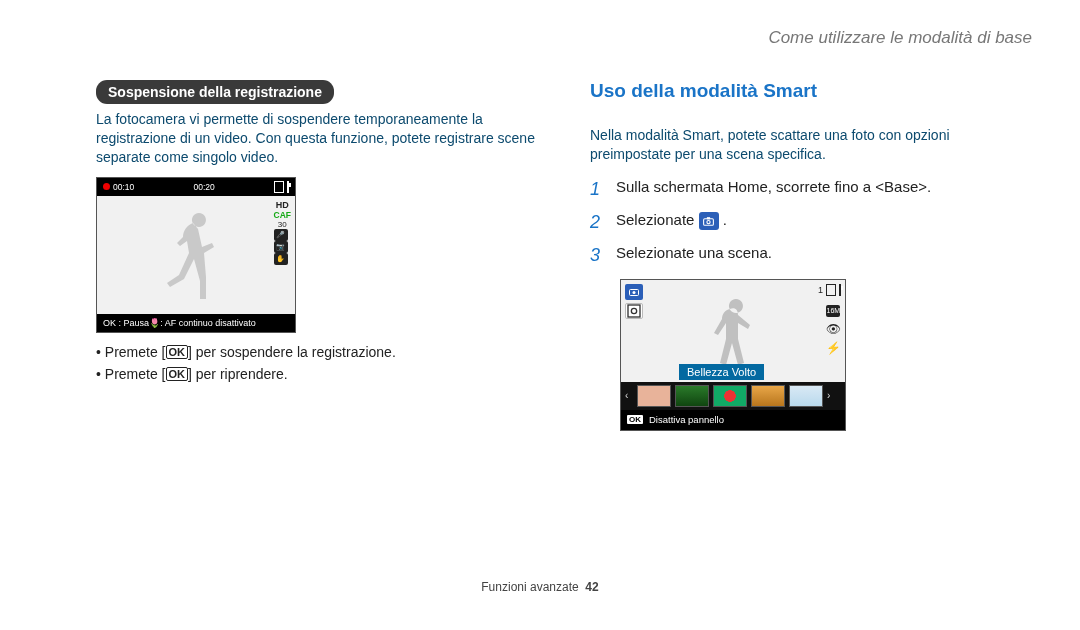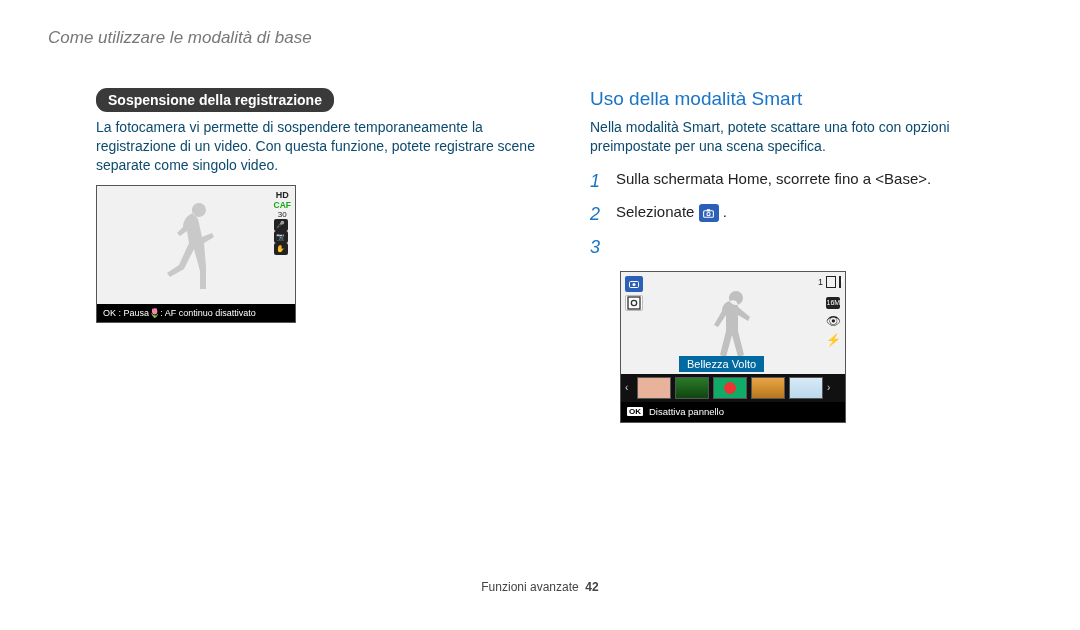--- a/index.html
+++ b/index.html
@@ -11,21 +11,22 @@
     position:relative;
   }
   .page {
     width:1080px; height:630px;
     padding:28px 48px 0 48px;
   }
   .breadcrumb {
     font-style:italic;
     color:#777;
     font-size:17px;
-    margin-bottom:40px;
+    margin-bottom:32px;
+    text-align:right;
   }
   .cols {
     display:flex;
     gap:52px;
   }
   .col-left { flex:1;padding-left:48px; }
   .col-right { flex:1; }
 
   .pill {
     display:inline-block;
@@ -95,23 +96,23 @@
     border:1.2px solid #222;
     font-size:11px; font-weight:bold;
     padding:0 2px;
     border-radius:2px;
     line-height:1.1;
     vertical-align:1px;
   }
 
   .section-head {
     color:#1a74c7;
-    font-weight:normal;
+    font-weight:bold;
     font-size:19px;
-    margin-bottom:8px;
+    margin-bottom:24px;
   }
   .steps { list-style:none; margin-top:12px; }
   .steps li { display:flex; gap:10px; font-size:15px; margin-bottom:6px; line-height:1.5; align-items:flex-start;}
   .step-num { color:#1a74c7; font-style:italic; font-size:18px; width:16px; flex-shrink:0;}
   .step-txt .inbold { font-weight:normal; }
   .inline-icon {
     display:inline-flex; align-items:center; justify-content:center;
     width:20px; height:18px;
     background:#2b5fb8;
     border-radius:3px;
@@ -165,40 +166,57 @@
 
 <div class="page">
   <div class="breadcrumb">Come utilizzare le modalità di base</div>
 
   <div class="cols">
     <div class="col-left">
       <div class="pill">Sospensione della registrazione</div>
       <p class="body-text">La fotocamera vi permette di sospendere temporaneamente la registrazione di un video. Con questa funzione, potete registrare scene separate come singolo video.</p>
 
       <div class="lcd">
+        <div class="lcd-top">
+          <span class="rec-dot"></span>
+          <span>00:10</span>
+          <span style="margin-left:auto">00:20</span>
+          <span class="bat">
+              <span class="sd-icon" style="border-color:#fff"></span>
+            </span>
+          <span><span class="bat-icon"></span></span>
+        </div>
         <div class="lcd-main">
           <svg class="silhouette" width="70" height="100" viewBox="0 0 70 100">
             <path d="M38 8 a7 7 0 1 1 -0.1 0 M32 18 c-6 2 -10 8 -10 14 l-6 6 3 3 7-5 2 12 -10 22 -12 8 3 4 14-8 10-20 6 22 0 18 6 0 0-22 -2-24 10-6 -2-4 -10 4 -4-18z"></path>
           </svg>
           <div class="side-icons-r">
             <span style="font-weight:bold">HD</span>
             <span class="caf">CAF</span>
             <span style="font-size:8px">30</span>
             <span class="mini-ico">🎤</span>
             <span class="mini-ico">📷</span>
             <span class="mini-ico">✋</span>
           </div>
         </div>
         <div class="lcd-bottom">
           <span>OK : Pausa</span>
           <span>🌷</span>
           <span> : AF continuo disattivato</span>
         </div>
       </div>
 
+      <ul class="bullets">
+        <li>
+          <span>Premete [</span><span class="ok-box">OK</span><span>] per sospendere la registrazione.</span>
+        </li>
+        <li>
+          <span>Premete [</span><span class="ok-box">OK</span><span>] per riprendere.</span>
+        </li>
+      </ul>
     </div>
 
     <div class="col-right">
       <div class="section-head">Uso della modalità Smart</div>
       <p class="body-text">Nella modalità Smart, potete scattare una foto con opzioni preimpostate per una scena specifica.</p>
 
       <ul class="steps">
         <li>
           <span class="step-num">1</span>
           <span class="step-txt">
@@ -212,20 +230,21 @@
               <svg viewBox="0 0 24 24">
                   <rect x="3" y="7" width="18" height="12" rx="2" fill="none" stroke="#fff" stroke-width="2"></rect>
                   <circle cx="12" cy="13" r="3" fill="none" stroke="#fff" stroke-width="2"></circle>
                   <rect x="9" y="4" width="6" height="4" fill="#fff"></rect>
                 </svg>
             </span><span> .</span>
           </span>
         </li>
         <li>
           <span class="step-num">3</span>
+          <span class="step-txt">Selezionate una scena.</span>
         </li>
       </ul>
 
       <div class="lcd2">
         <div class="lcd2-main">
           <div class="left-chips">
             <span class="chip-blue">
               <svg viewBox="0 0 24 24">
                   <rect x="3" y="7" width="18" height="12" rx="2" fill="none" stroke="#fff" stroke-width="2"></rect>
                   <circle cx="12" cy="13" r="3" fill="#fff"></circle>

